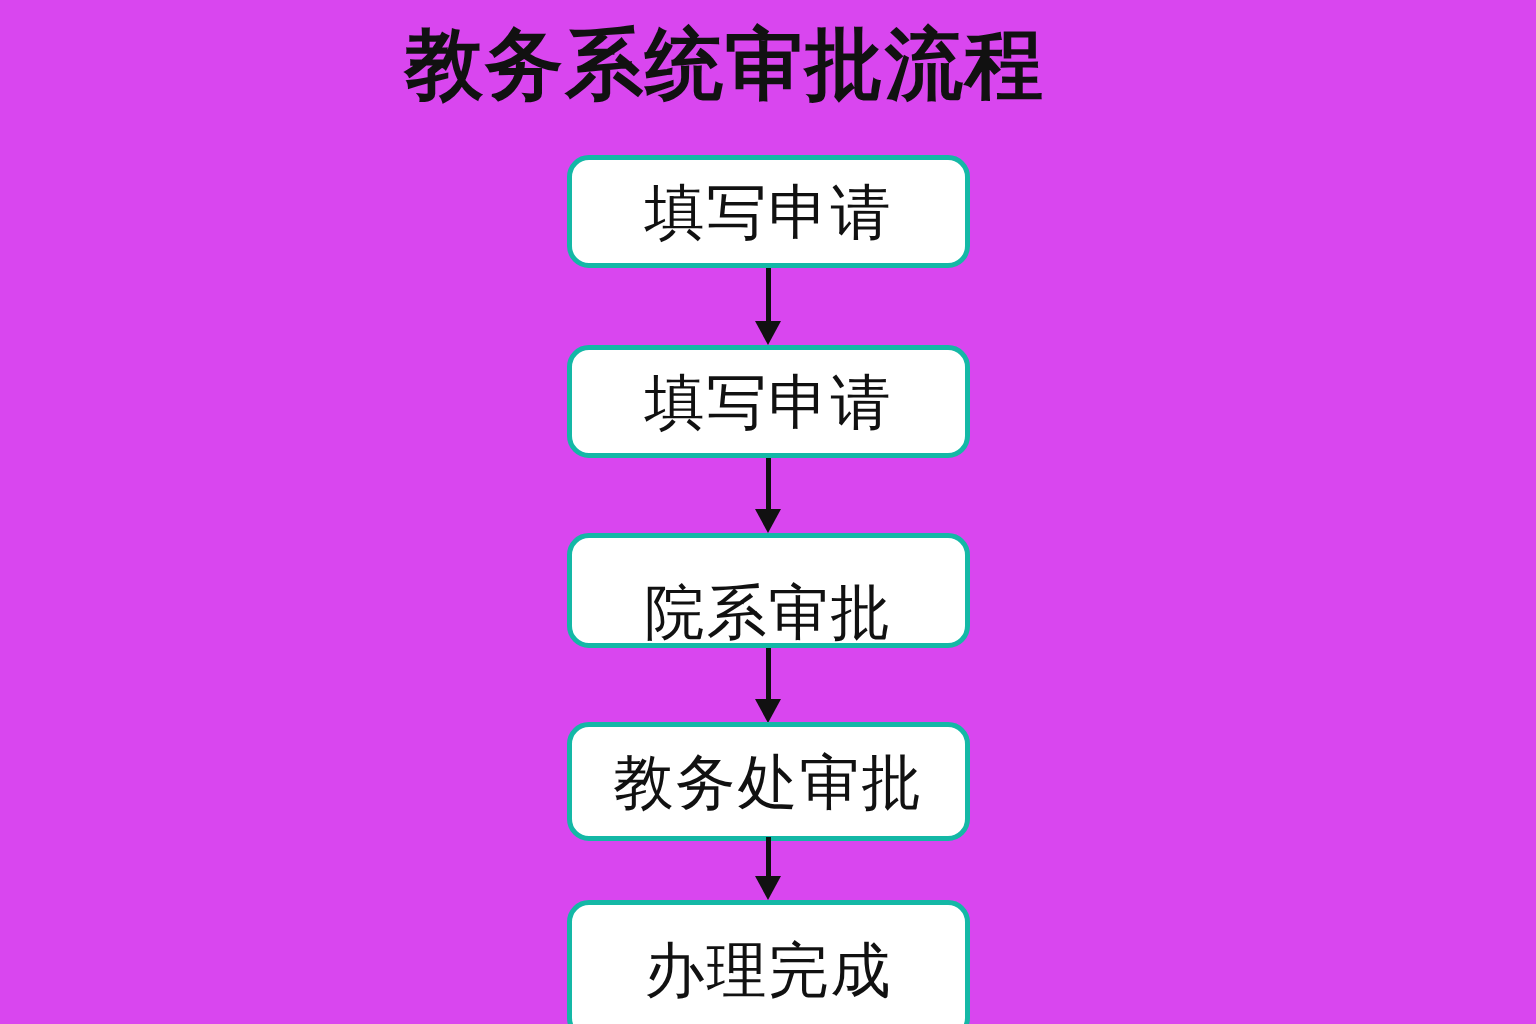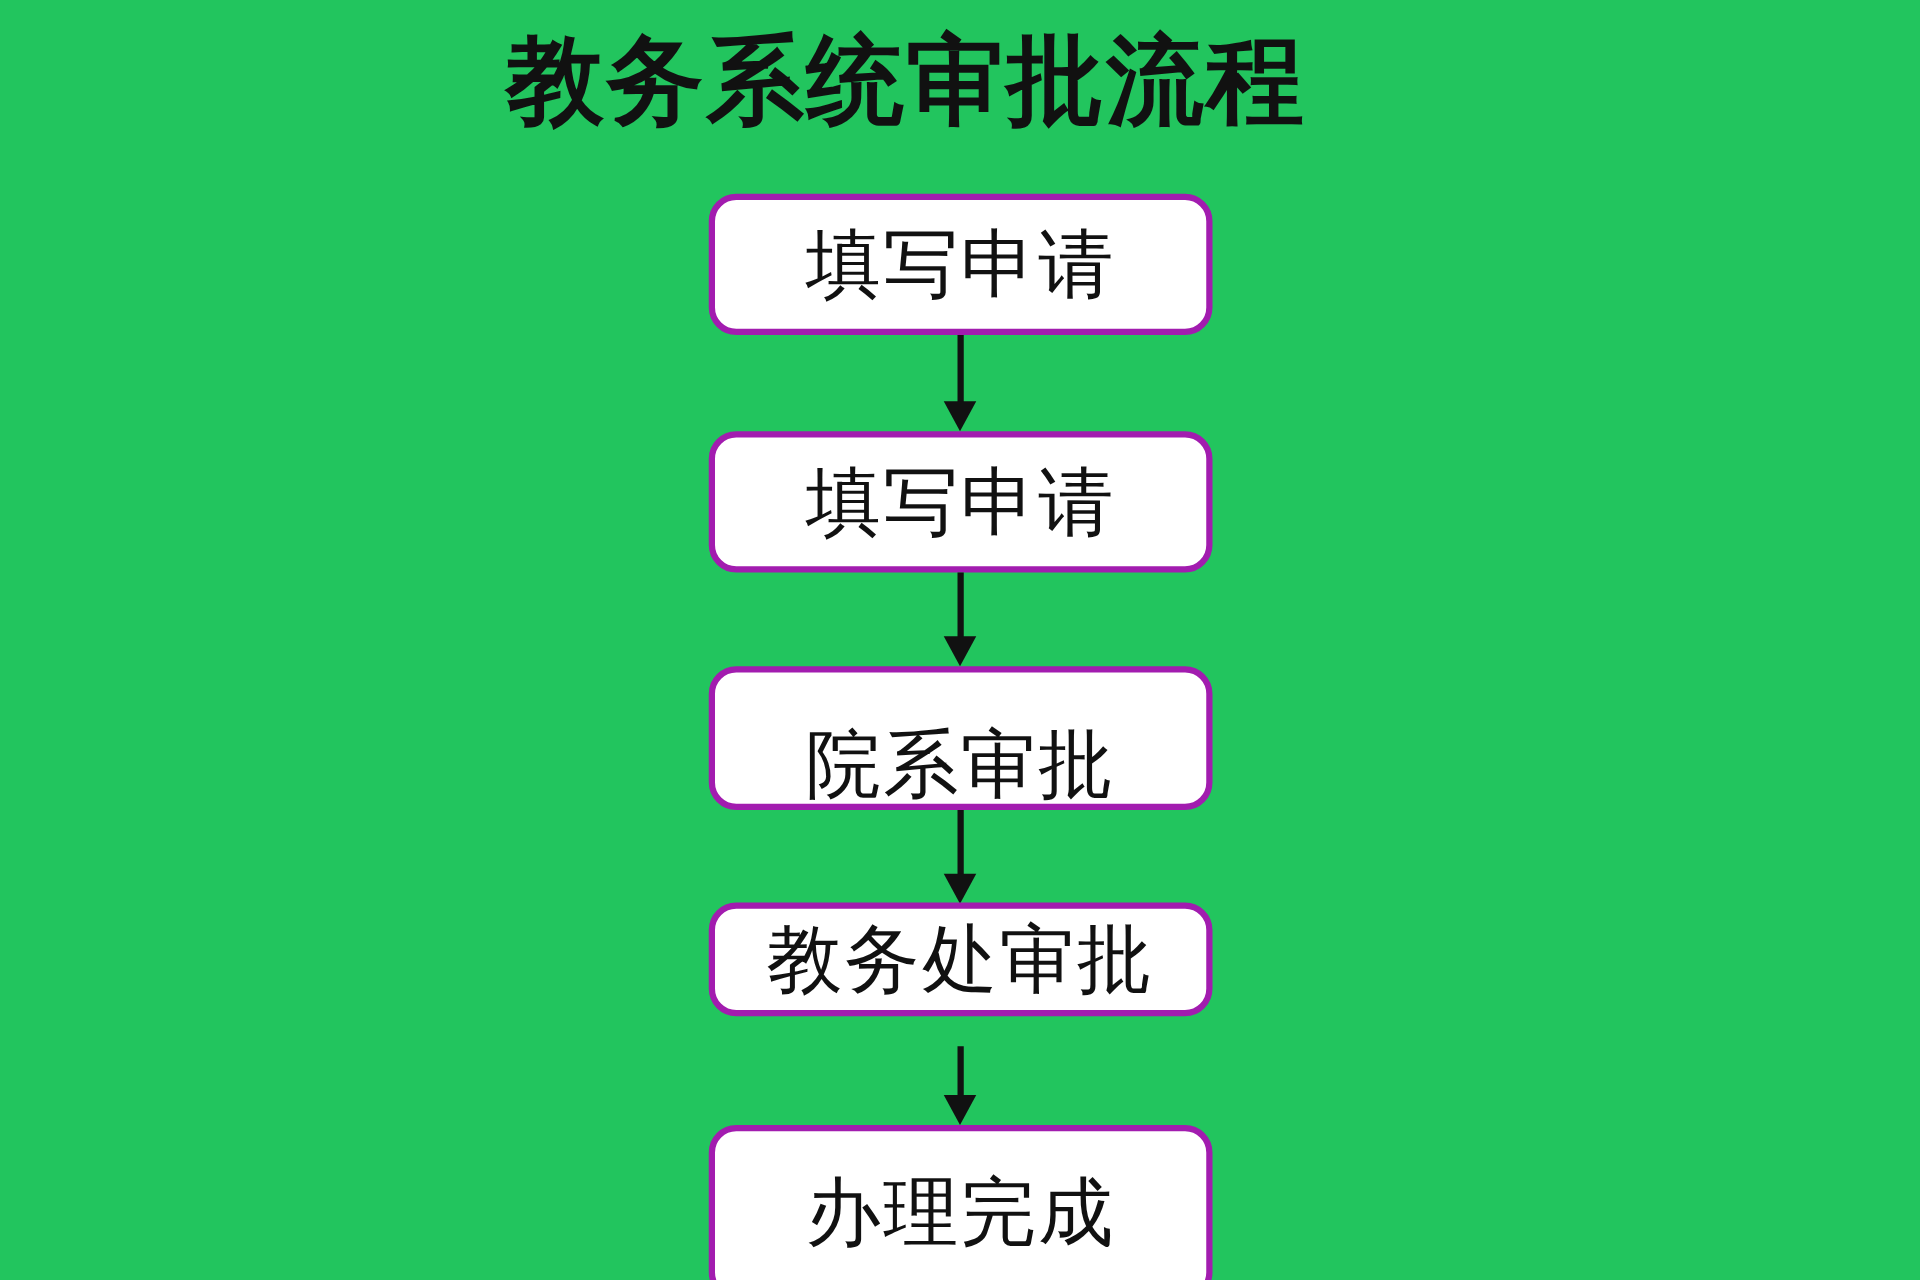--- a/index.html
+++ b/index.html
@@ -12,21 +12,21 @@
     height: 1024px;
     overflow: hidden;
     font-family: "Liberation Sans", "DejaVu Sans", sans-serif;
     color: #111111;
   }
 
   .canvas {
     position: relative;
     width: 1536px;
     height: 1024px;
-    background: #22c55e;
+    background: #d946ef;
   }
 
   
   .title {
     position: absolute;
     left: 0;
     top: 18px;
     width: 1450px;
     text-align: center;
     font-size: 78px;
@@ -43,42 +43,42 @@
     left: 567px;
     top: 155px;
     width: 403px;
   }
 
   .node {
     position: absolute;
     left: 0;
     width: 403px;
     box-sizing: border-box;
-    border: 5px solid #a21caf;
+    border: 5px solid #14b8a6;
     border-radius: 22px;
     background: #ffffff;
     display: flex;
     align-items: center;
     justify-content: center;
   }
 
   .node-label {
     font-size: 60px;
     line-height: 62px;
     font-weight: normal;
     letter-spacing: 2px;
     color: #111111;
     white-space: nowrap;
     font-family: "DejaVu Sans", "Liberation Sans", sans-serif;
   }
 
   .node-1 { top: 0px;   height: 113px; }
   .node-2 { top: 190px; height: 113px; }
   .node-3 { top: 378px; height: 115px; align-items: flex-end; }
-  .node-4 { top: 567px; height: 91px; }
+  .node-4 { top: 567px; height: 119px; }
   .node-5 { top: 745px; height: 140px; }
 
   
   .connector {
     position: absolute;
     left: 199px;   
     width: 5px;
     background: #111111;
   }
   .conn-1 { top: 113px; height: 55px; }

